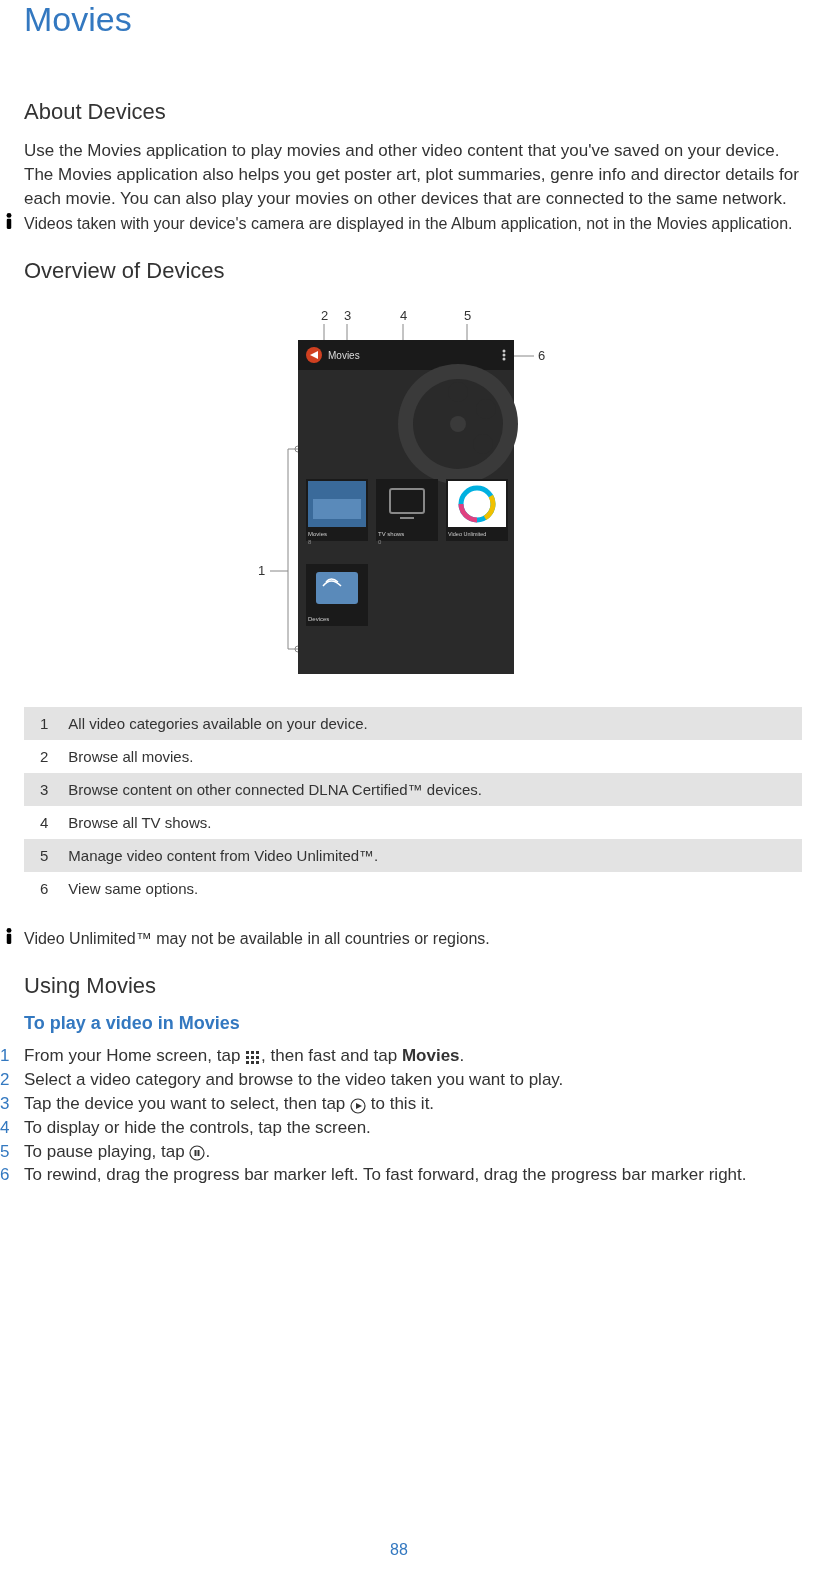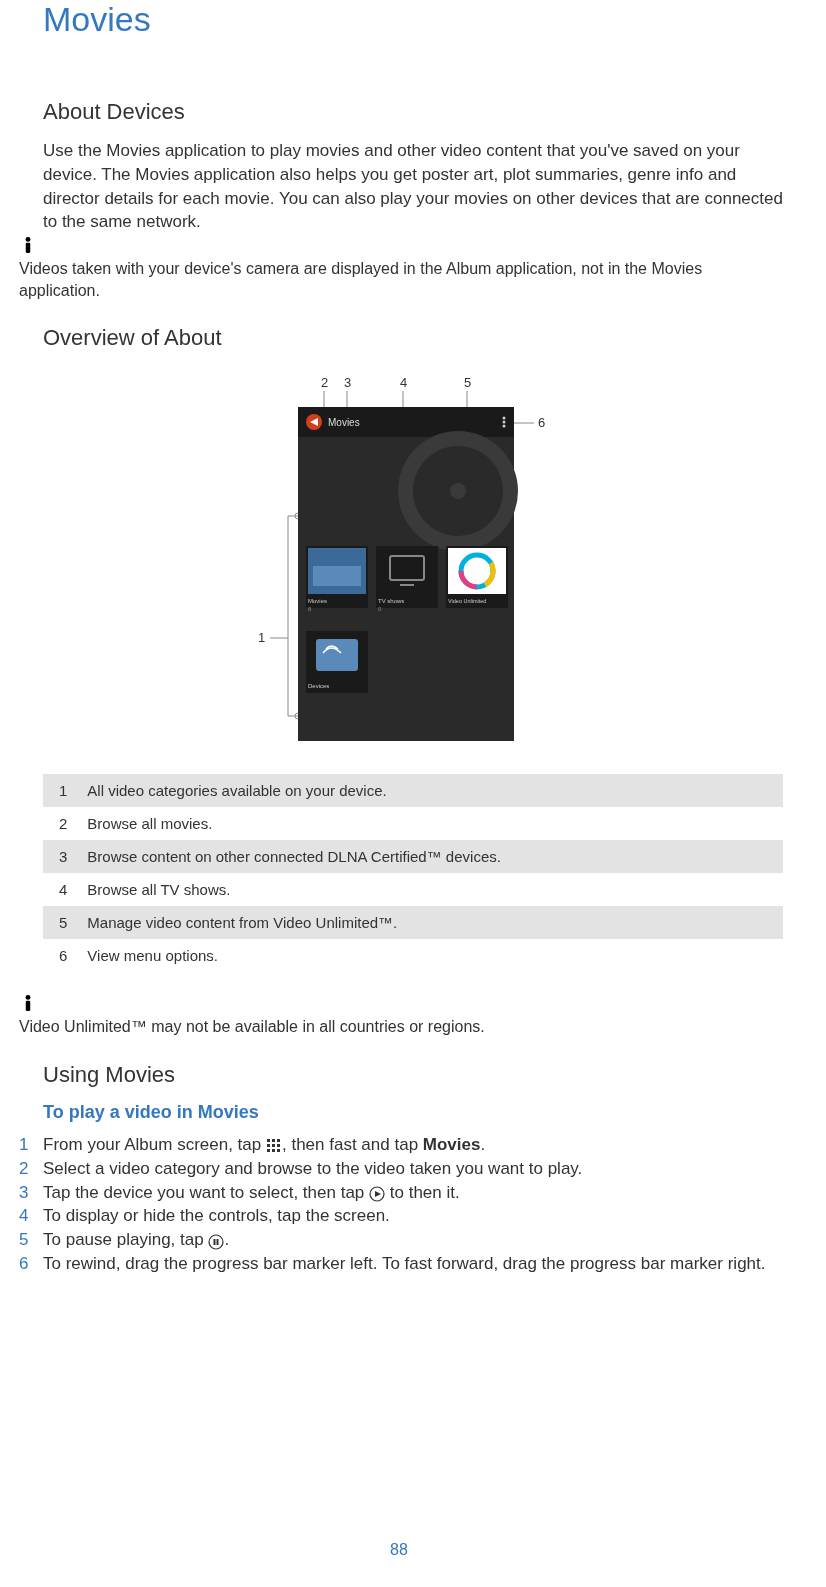--- a/index.html
+++ b/index.html
@@ -9,21 +9,21 @@
     }
     body {
       font-family: Arial, Helvetica, sans-serif;
       width: 826px;
       min-height: 1587px;
       padding: 0;
       position: relative;
       background: #fff;
     }
     .page-container {
-      padding: 0 43px;
+      padding: 0 24px;
     }
     .main-title {
       color: #3378c0;
       font-size: 34px;
       font-weight: normal;
       margin-bottom: 60px;
     }
     .section-title {
       font-size: 22px;
       font-weight: normal;
@@ -31,24 +31,23 @@
       margin-bottom: 14px;
       margin-top: 24px;
     }
     .body-text {
       font-size: 17px;
       line-height: 1.4;
       color: #333;
     }
     .warning-block {
       display: flex;
-      align-items: flex-start;
+      align-items: flex-end;
       margin-bottom: 18px;
       margin-left: -24px;
-      flex-direction: column;
     }
     .warning-icon {
       flex-shrink: 0;
       width: 18px;
       margin-right: 6px;
       margin-top: 2px;
     }
     .warning-text {
       font-size: 16px;
       line-height: 1.35;
@@ -146,21 +145,21 @@
   <div class="warning-block">
     <span class="warning-icon">
       <svg viewBox="0 0 16 16">
           <circle cx="8" cy="3" r="2.2" fill="#000"></circle>
           <rect x="6" y="6" width="4" height="9" rx="1" fill="#000"></rect>
         </svg>
     </span>
     <span class="warning-text">Videos taken with your device's camera are displayed in the Album application, not in the Movies application.</span>
   </div>
 
-  <h2 class="section-title">Overview of About</h2>
+  <h2 class="section-title">Overview of Devices</h2>
 
   <div class="screenshot-container">
     <svg class="screenshot-svg" viewBox="0 0 310 375">
 
       <text x="63" y="16" font-size="13" fill="#333">2</text>
       <text x="86" y="16" font-size="13" fill="#333">3</text>
       <text x="142" y="16" font-size="13" fill="#333">4</text>
       <text x="206" y="16" font-size="13" fill="#333">5</text>
 
       <line x1="66" y1="20" x2="66" y2="180" stroke="#888" stroke-width="1"></line>
@@ -246,21 +245,21 @@
     <tr>
           <td>4</td>
           <td>Browse all TV shows.</td>
         </tr>
     <tr>
           <td>5</td>
           <td>Manage video content from Video Unlimited™.</td>
         </tr>
     <tr>
           <td>6</td>
-          <td>View menu options.</td>
+          <td>View same options.</td>
         </tr>
   </tbody>
     </table>
 
   <div class="warning-block">
     <span class="warning-icon">
       <svg viewBox="0 0 16 16">
           <circle cx="8" cy="3" r="2.2" fill="#000"></circle>
           <rect x="6" y="6" width="4" height="9" rx="1" fill="#000"></rect>
         </svg>
@@ -268,42 +267,42 @@
     <span class="warning-text">Video Unlimited™ may not be available in all countries or regions.</span>
   </div>
 
   <h2 class="section-title">Using Movies</h2>
 
   <h3 class="sub-heading">To play a video in Movies</h3>
 
   <div class="steps-list">
     <div class="step-row">
       <span class="step-num">1</span>
-      <span class="step-text"><span>From your Album screen, tap </span><span class="inline-icon"><svg viewBox="0 0 16 16">
+      <span class="step-text"><span>From your Home screen, tap </span><span class="inline-icon"><svg viewBox="0 0 16 16">
               <rect x="1" y="1" width="3" height="3" fill="#333"></rect>
               <rect x="6" y="1" width="3" height="3" fill="#333"></rect>
               <rect x="11" y="1" width="3" height="3" fill="#333"></rect>
               <rect x="1" y="6" width="3" height="3" fill="#333"></rect>
               <rect x="6" y="6" width="3" height="3" fill="#333"></rect>
               <rect x="11" y="6" width="3" height="3" fill="#333"></rect>
               <rect x="1" y="11" width="3" height="3" fill="#333"></rect>
               <rect x="6" y="11" width="3" height="3" fill="#333"></rect>
               <rect x="11" y="11" width="3" height="3" fill="#333"></rect>
             </svg></span><span>, then fast and tap </span><span class="bold">Movies</span><span>.</span></span>
     </div>
     <div class="step-row">
       <span class="step-num">2</span>
       <span class="step-text">Select a video category and browse to the video taken you want to play.</span>
     </div>
     <div class="step-row">
       <span class="step-num">3</span>
       <span class="step-text"><span>Tap the device you want to select, then tap </span><span class="inline-icon"><svg viewBox="0 0 16 16">
               <circle cx="8" cy="8" r="7" fill="none" stroke="#333" stroke-width="1.2"></circle>
               <path d="M 6 5 L 12 8 L 6 11 Z" fill="#333"></path>
-            </svg></span><span> to then it.</span></span>
+            </svg></span><span> to this it.</span></span>
     </div>
     <div class="step-row">
       <span class="step-num">4</span>
       <span class="step-text">To display or hide the controls, tap the screen.</span>
     </div>
     <div class="step-row">
       <span class="step-num">5</span>
       <span class="step-text"><span>To pause playing, tap </span><span class="inline-icon"><svg viewBox="0 0 16 16">
               <circle cx="8" cy="8" r="7" fill="none" stroke="#333" stroke-width="1.2"></circle>
               <rect x="5.5" y="5" width="2" height="6" fill="#333"></rect>

